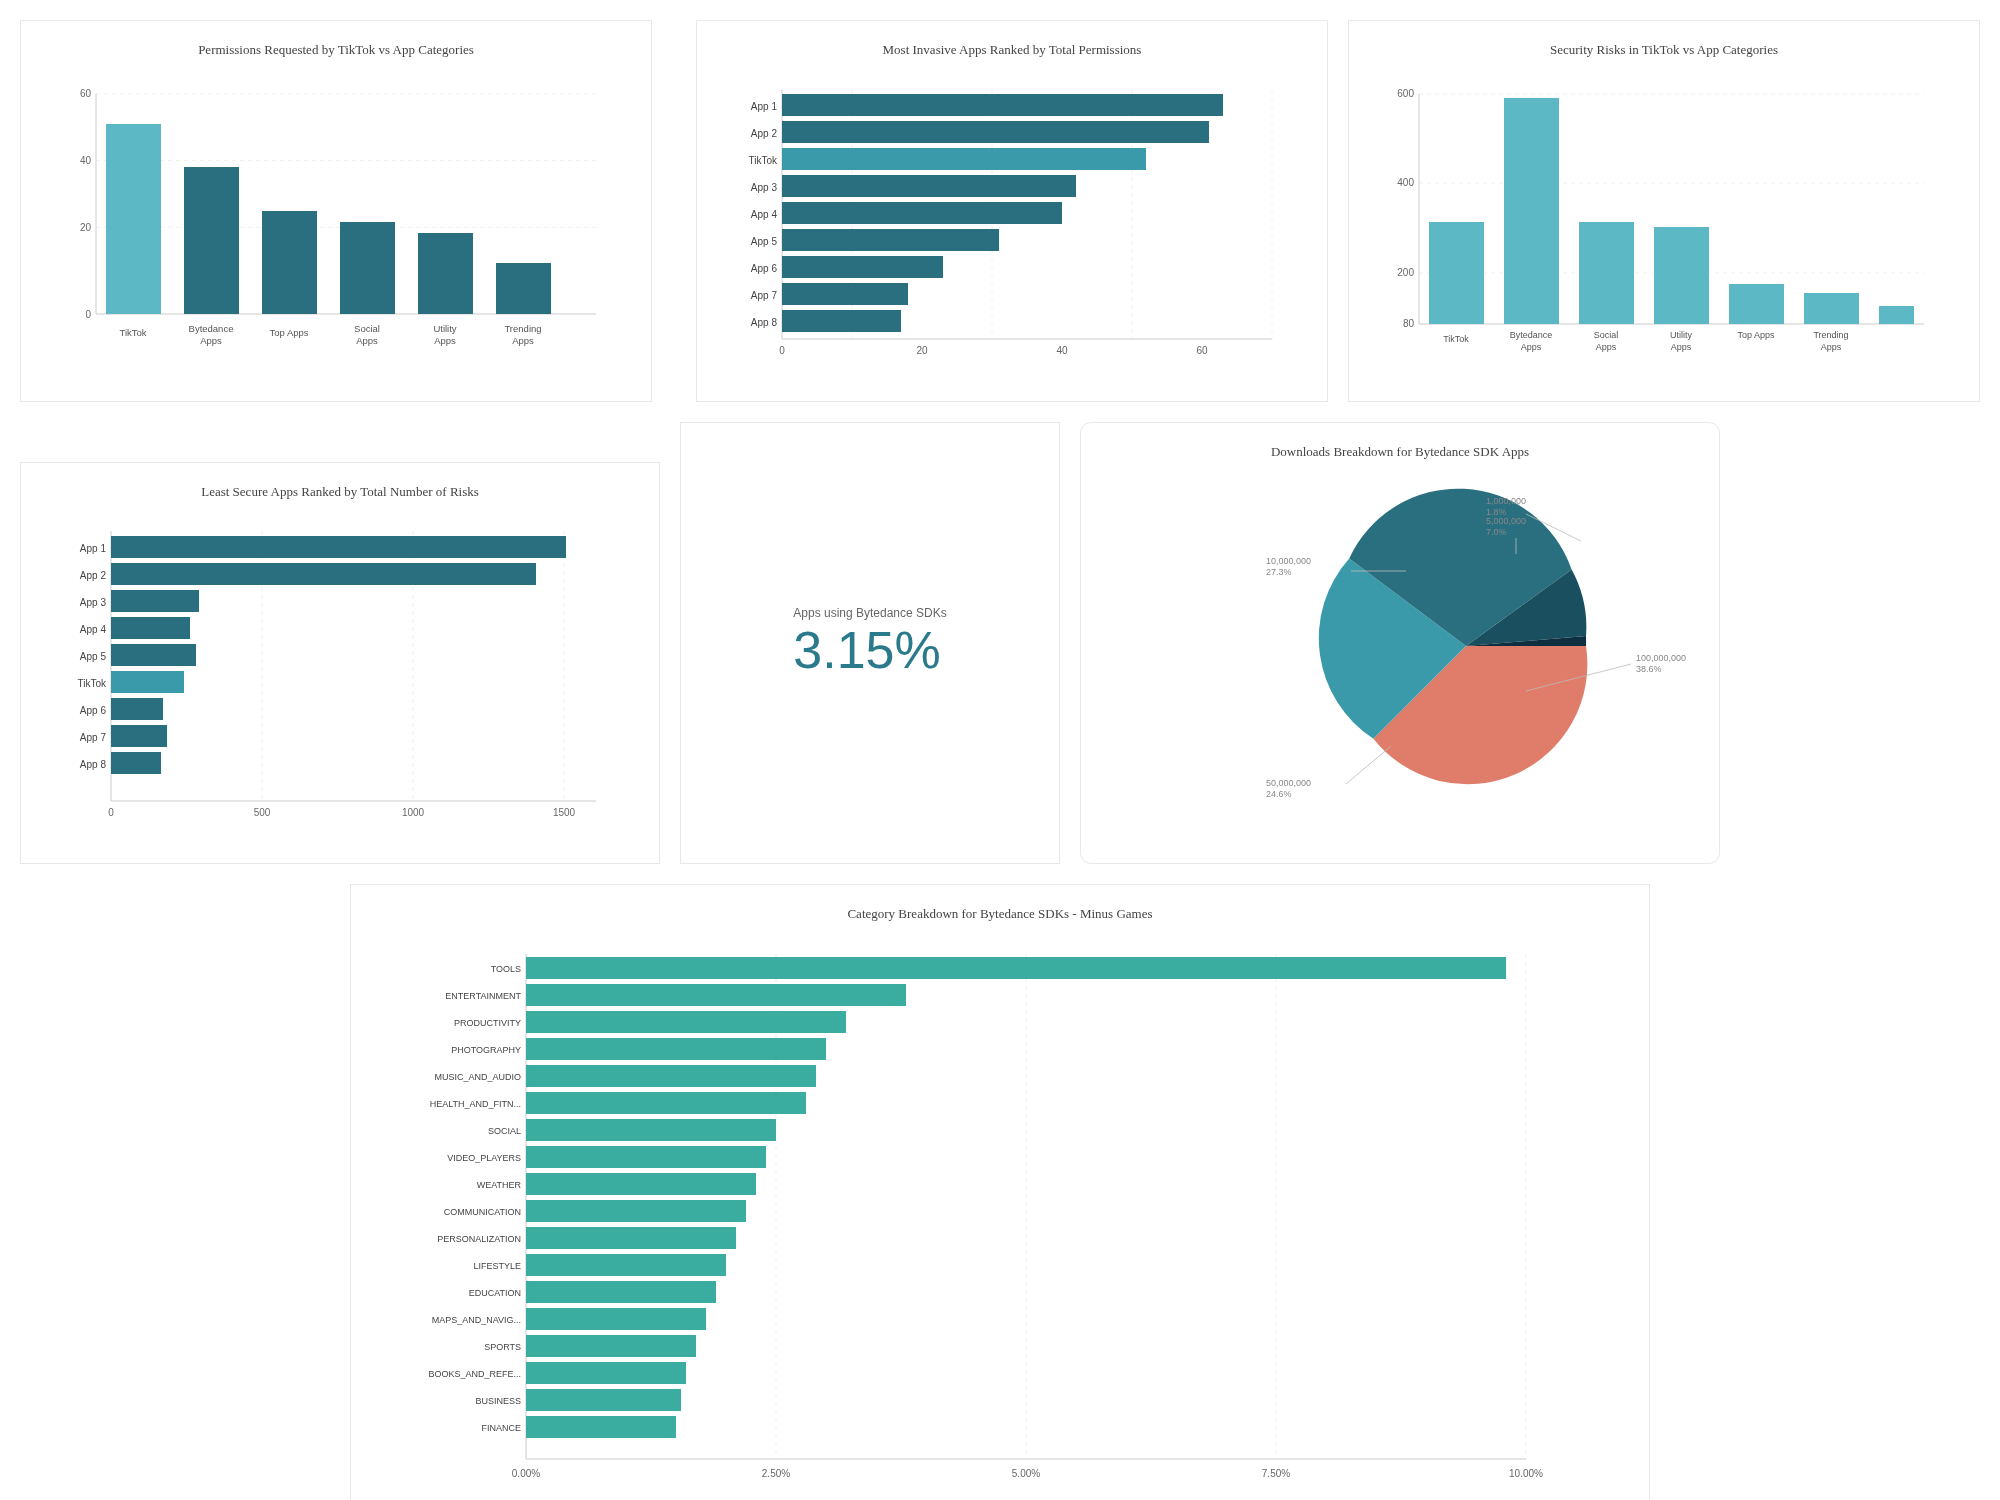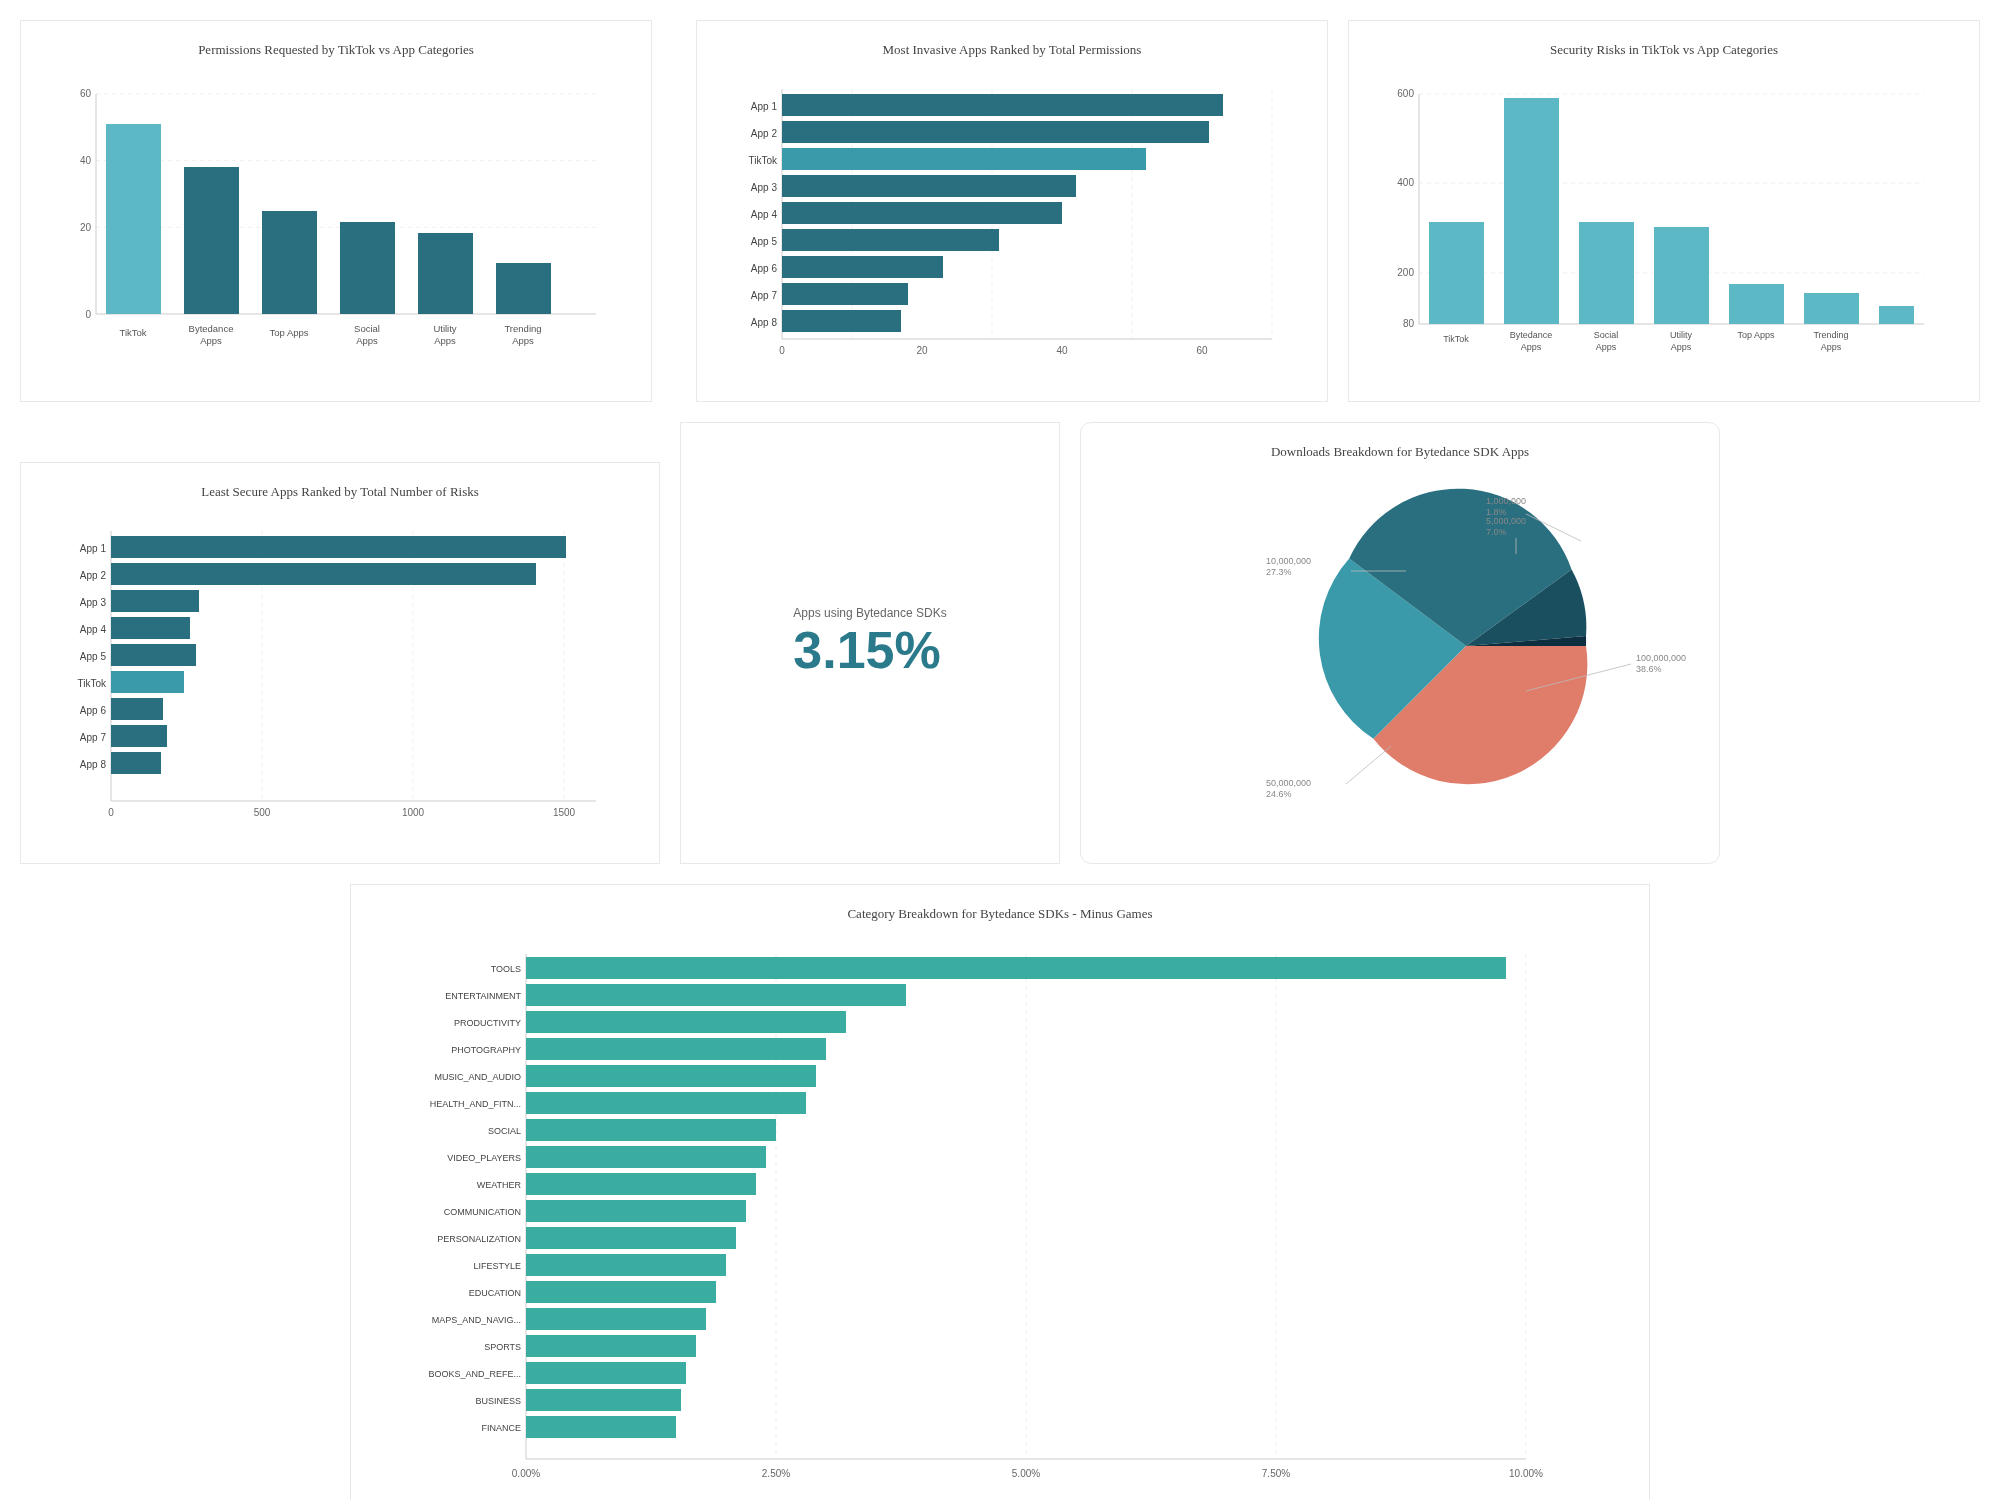--- a/index.html
+++ b/index.html
@@ -48,21 +48,21 @@
       padding: 30px;
     }
     .stat-label {
       font-size: 12px;
       color: #666;
       text-align: center;
     }
     .stat-value {
       font-size: 52px;
       color: #2a7a8c;
-      font-weight: bold;
+      font-weight: normal;
     }
   </style>
 </head>
 <body>
 
 <div class="dashboard">
 
   <div class="row">
 
     <div class="chart-container" style="max-width:640px;">

